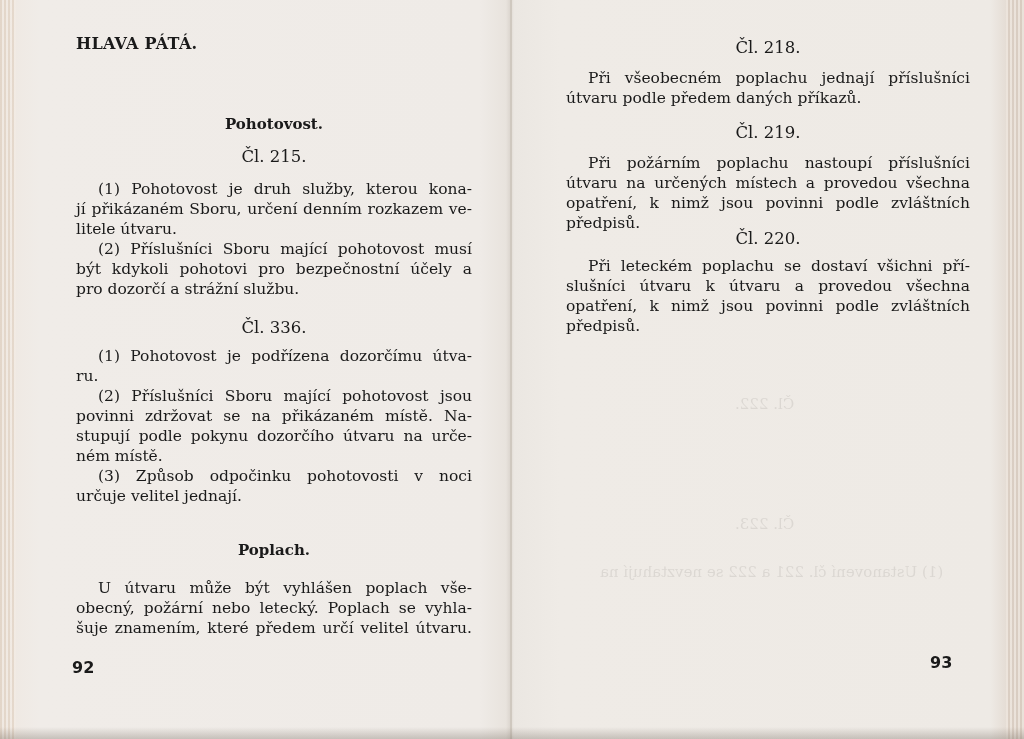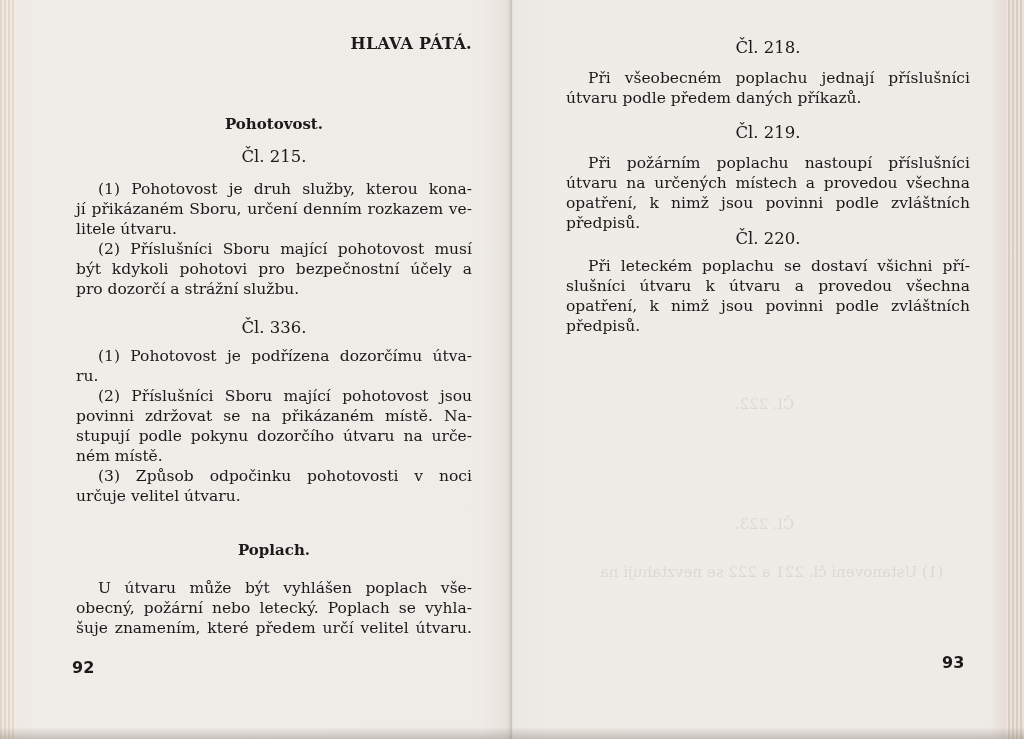--- a/index.html
+++ b/index.html
@@ -38,21 +38,21 @@
   .page-left { left: 76px; width: 396px; }
   .page-right { left: 566px; width: 404px; }
 
   .ghost {
     position: absolute; color: #8a8580; opacity: .18;
     font-size: 15px; line-height: 21px; white-space: nowrap;
     transform: scaleX(-1);
   }
 
   .h-chapter {
-    position: absolute; left: 0; width: 396px; text-align: right;
+    position: absolute; left: 0; width: 396px; text-align: left;
     font-weight: bold; font-size: 16px; letter-spacing: .3px;
   }
   .h-section {
     position: absolute; left: 0; width: 396px; text-align: center;
     font-weight: bold; font-size: 15.5px;
   }
   .h-sub {
     position: absolute; left: 0; width: 396px; text-align: center;
     font-weight: bold; font-size: 15px;
   }
@@ -107,21 +107,21 @@
     <span class="last">ru.</span>
   </div>
   <div class="para" style="top:386px;">
     <span class="just indent">(2) Příslušníci Sboru mající pohotovost jsou</span>
     <span class="just">povinni zdržovat se na přikázaném místě. Na-</span>
     <span class="just">stupují podle pokynu dozorčího útvaru na urče-</span>
     <span class="last">ném místě.</span>
   </div>
   <div class="para" style="top:466px;">
     <span class="just indent">(3) Způsob odpočinku pohotovosti v noci</span>
-    <span class="last">určuje velitel útvaru.</span>
+    <span class="last">určuje velitel jednají.</span>
   </div>
 
   <div class="h-sub" style="top:541px;">Poplach.</div>
   <div class="para" style="top:578px;">
     <span class="just indent">U útvaru může být vyhlášen poplach vše-</span>
     <span class="just">obecný, požární nebo letecký. Poplach se vyhla-</span>
     <span class="just">šuje znamením, které předem určí velitel útvaru.</span>
   </div>
 
   <div class="page-num" style="left:-4px;top:658px;">92</div>
@@ -143,16 +143,16 @@
   </div>
 
   <div class="art" style="top:229px;">Čl. 220.</div>
   <div class="para" style="top:256px;">
     <span class="just indent">Při leteckém poplachu se dostaví všichni pří-</span>
     <span class="just">slušníci útvaru k útvaru a provedou všechna</span>
     <span class="just">opatření, k nimž jsou povinni podle zvláštních</span>
     <span class="last">předpisů.</span>
   </div>
 
-  <div class="page-num" style="left:376px;top:653px;">93</div>
+  <div class="page-num" style="left:364px;top:653px;">93</div>
 </div>
 
 <div class="bottom-shadow"></div>
 
 </body></html>

